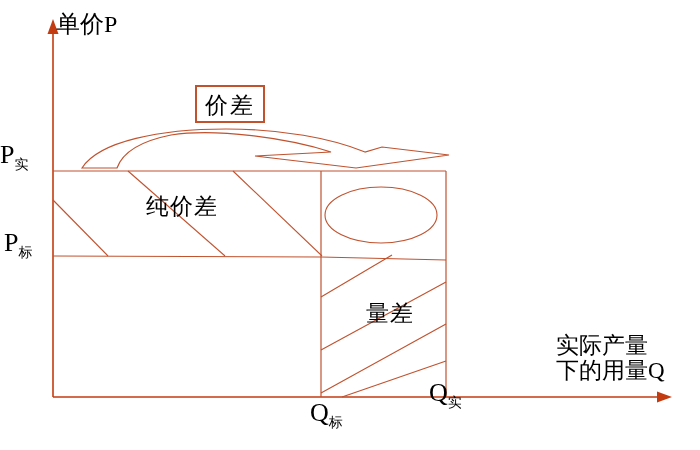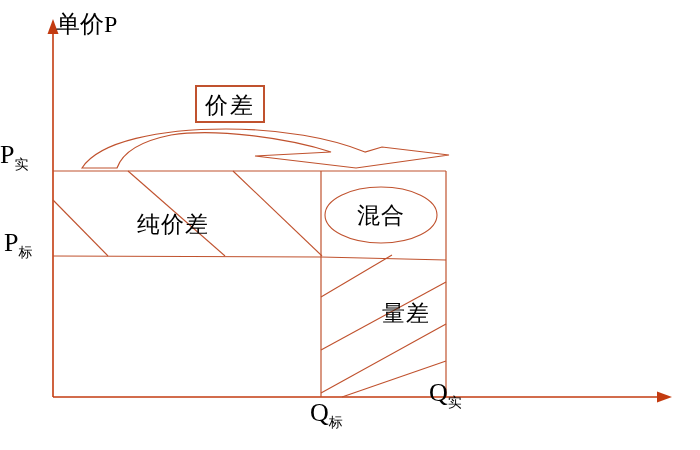--- a/index.html
+++ b/index.html
@@ -72,32 +72,35 @@
 
     <path class="stroke" d="M82 168 L117 168
              C123 151 141 141 171 135
              C216 128 288 138 331 152
              L255 156 L356 168 L449 155 L382 147 L365 152
              C331 138 281 129 226 129
              C161 129 99 141 82 168 Z"></path>
   </svg>
 
   <div class="lbl axis-title" style="left:56px; top:11px;">单价P</div>
+  <div class="lbl xaxis-title" style="left:556px; top:333px;">
+    <div>实际产量</div>
+    <div>下的用量Q</div>
+  </div>
 
   <div class="lbl tick" style="left:0; top:141px;"><span>P</span><span class="sub">实</span></div>
 
   <div class="lbl tick" style="left:4px; top:229px;"><span>P</span><span class="sub">标</span></div>
 
   <div class="lbl tick" style="left:310px; top:399px;"><span>Q</span><span class="sub">标</span></div>
 
   <div class="lbl tick" style="left:429px; top:379px;"><span>Q</span><span class="sub">实</span></div>
 
   <div class="jiacha-box">
     <span>价差</span>
   </div>
 
-  <div class="lbl region-label" style="left:137px; top:194px;margin-top:18px;">纯价差</div>
+  <div class="lbl region-label" style="left:146px; top:194px;">纯价差</div>
 
-  <div class="lbl region-label mixed-label" style="left:333px; top:203px;">混合</div>
 
-  <div class="lbl region-label" style="left:382px; top:301px;text-align:center;">量差</div>
+  <div class="lbl region-label" style="left:366px; top:301px;text-align:center;">量差</div>
 
 </div>
 
 </body></html>

